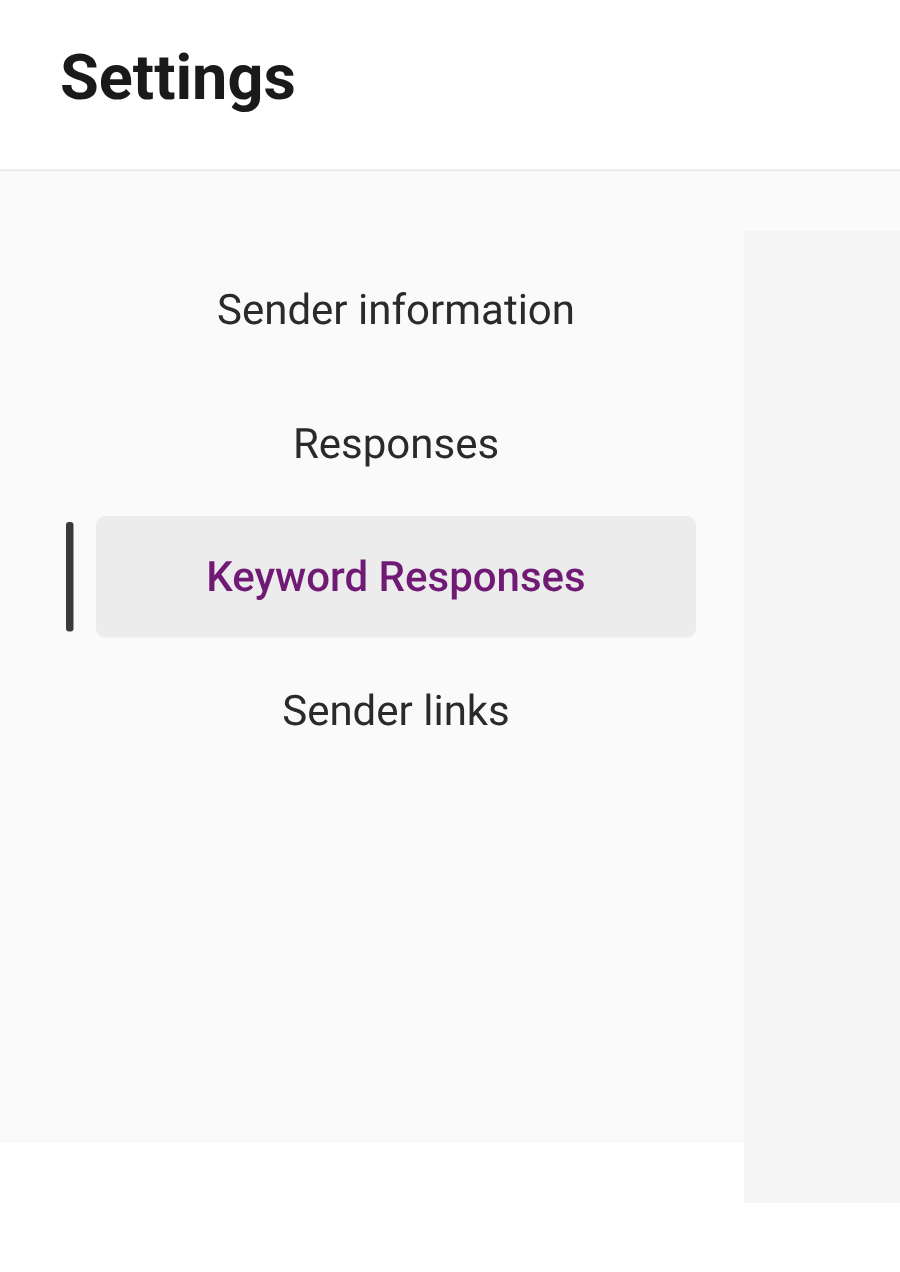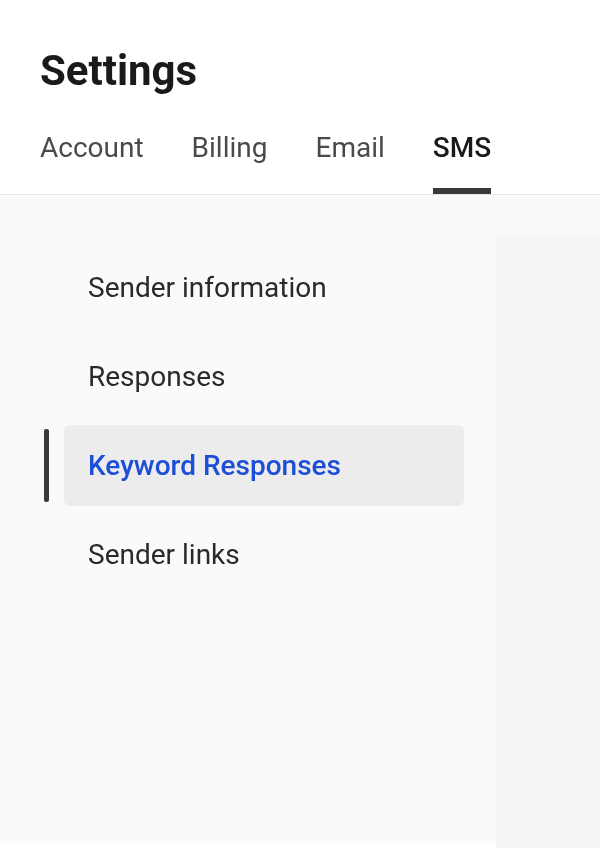--- a/index.html
+++ b/index.html
@@ -17,21 +17,20 @@
     .header {
       padding: 28px 40px 0 40px;
       background: #ffffff;
       border-bottom: 1px solid #e5e5e5;
     }
     .page-title {
       font-size: 42px;
       font-weight: 700;
       color: #1a1a1a;
       margin-bottom: 36px;
-      margin-top: 18px;
     }
     .tabs {
       display: flex;
       gap: 48px;
     }
     .tab {
       font-size: 28px;
       font-weight: 400;
       color: #4a4a4a;
       padding-bottom: 24px;
@@ -56,58 +55,53 @@
       top: 40px;
       right: 0;
       width: 104px;
       height: 100%;
       background: #f5f5f5;
     }
     .side-nav {
       width: 400px;
       position: relative;
       z-index: 1;
+      text-align: center;
     }
     .side-nav-item {
       font-size: 28px;
       font-weight: 400;
       color: #2a2a2a;
       padding: 24px 24px;
       cursor: pointer;
       border-radius: 6px;
       margin-bottom: 8px;
       position: relative;
     }
     .side-nav-item.active {
       background: #ececec;
-      color: #1d4ed8;
+      color: #701a75;
       font-weight: 500;
     }
     .side-nav-item.active::before {
       content: "";
       position: absolute;
       left: -20px;
       top: 4px;
       bottom: 4px;
       width: 5px;
       background: #3a3a3a;
       border-radius: 2px;
     }
   </style>
 </head>
 <body>
 
 <div class="header">
   <h1 class="page-title">Settings</h1>
-  <div class="tabs">
-    <div class="tab">Account</div>
-    <div class="tab">Billing</div>
-    <div class="tab">Email</div>
-    <div class="tab active">SMS</div>
-  </div>
 </div>
 
 <div class="content">
   <div class="side-nav">
     <div class="side-nav-item">Sender information</div>
     <div class="side-nav-item">Responses</div>
     <div class="side-nav-item active">Keyword Responses</div>
     <div class="side-nav-item">Sender links</div>
   </div>
 </div>

